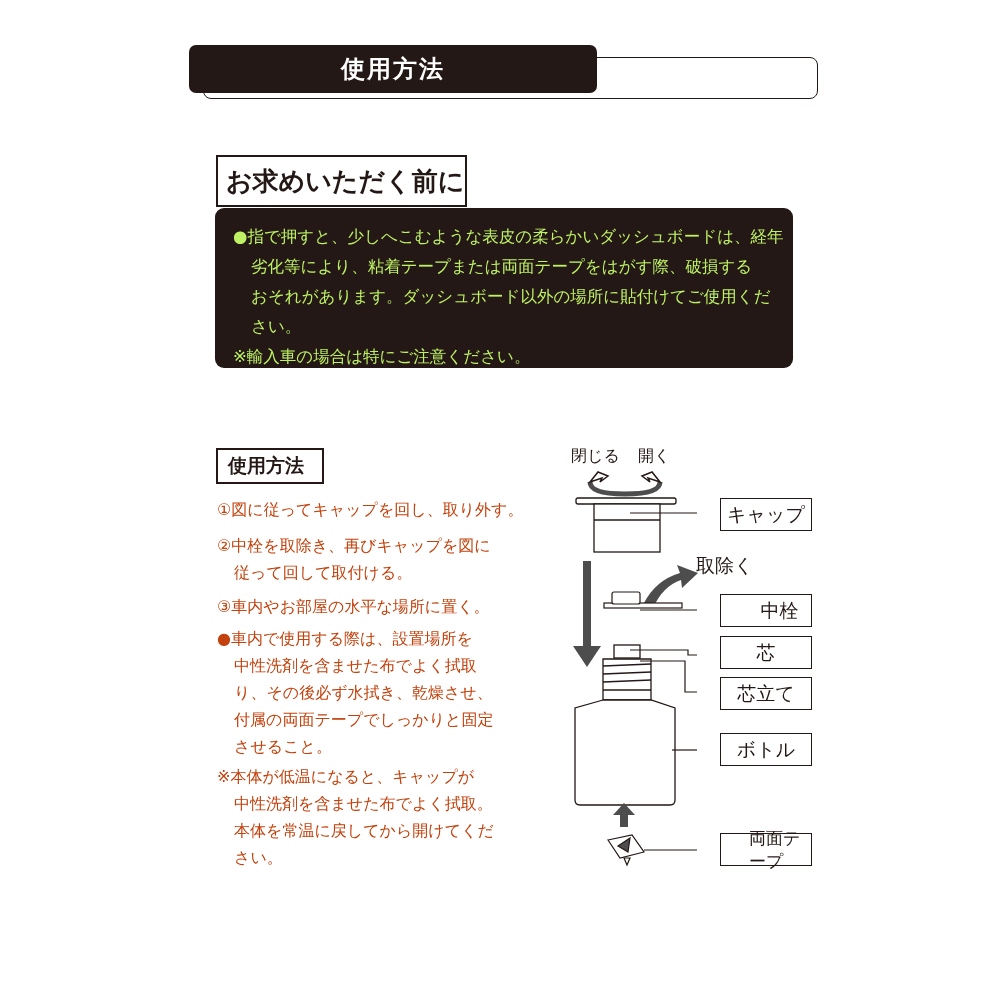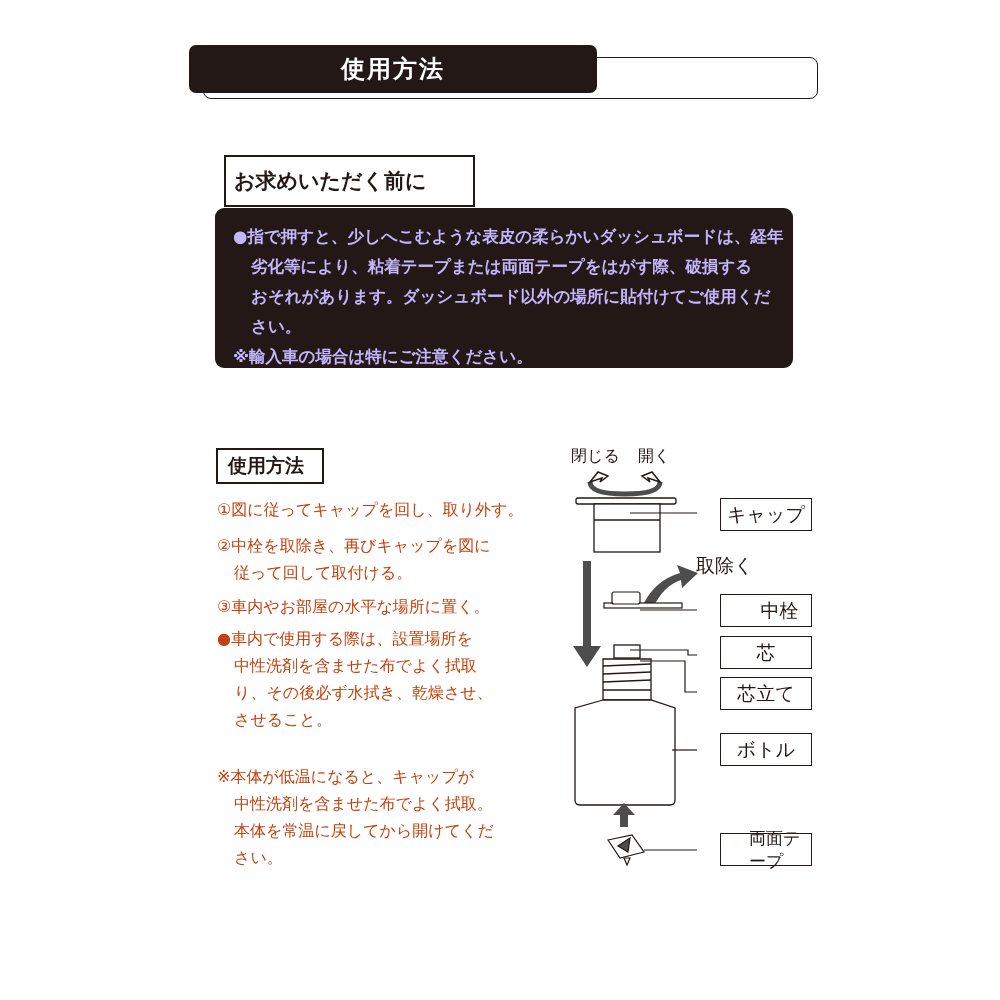--- a/index.html
+++ b/index.html
@@ -10,26 +10,26 @@
   
   .banner-outline { left:203px; top:57px; width:615px; height:42px; border:1.5px solid #231815;
                     border-radius:8px; box-sizing:border-box; }
   .banner { left:189px; top:45px; width:408px; height:48px; background:#231815; border-radius:7px;
             color:#fff; font-size:24px; font-weight:bold; display:flex; align-items:center;
             justify-content:center; letter-spacing:2px; }
 
   
   .boxhead { border:2.5px solid #231815; box-sizing:border-box; font-weight:bold; background:#fff;
              display:flex; align-items:center; padding-left:8px; }
-  .h1 { left:224px; top:155px; width:251px; height:52px; font-size:21px; }
+  .h1 { left:216px; top:155px; width:251px; height:52px; font-size:26px; }
   .h2 { left:216px; top:448px; width:108px; height:36px; font-size:19px; padding-left:10px; }
 
   
   .warn { left:215px; top:208px; width:578px; height:160px; background:#231815; border-radius:9px;
-          color:#c4b5fd; font-size:16.5px; font-weight:bold; box-sizing:border-box; padding:14px 16px 0 18px; line-height:30px; }
+          color:#bef264; font-size:16.5px; font-weight:normal; box-sizing:border-box; padding:14px 16px 0 18px; line-height:30px; }
   .warn .line { white-space:nowrap; }
   .warn .indent { padding-left:18px; }
 
   
   .inst { left:217px; font-size:16px; line-height:27px; white-space:nowrap; color:#c2410c; }
   .inst .indent { padding-left:17px; }
 
   
   .lbl { border:1.8px solid #231815; box-sizing:border-box; background:#fff; font-size:19px;
          display:flex; align-items:center; justify-content:center; height:33px; width:92px; left:720px; }
@@ -60,20 +60,21 @@
   <div>②中栓を取除き、再びキャップを図に</div>
   <div class="indent">従って回して取付ける。</div>
 </div>
 <div class="abs inst" style="top:593px;">
   <div>③車内やお部屋の水平な場所に置く。</div>
 </div>
 <div class="abs inst" style="top:625px;">
   <div>●車内で使用する際は、設置場所を</div>
   <div class="indent">中性洗剤を含ませた布でよく拭取</div>
   <div class="indent">り、その後必ず水拭き、乾燥させ、</div>
+  <div class="indent">付属の両面テープでしっかりと固定</div>
   <div class="indent">させること。</div>
 </div>
 <div class="abs inst" style="top:763px;">
   <div>※本体が低温になると、キャップが</div>
   <div class="indent">中性洗剤を含ませた布でよく拭取。</div>
   <div class="indent">本体を常温に戻してから開けてくだ</div>
   <div class="indent">さい。</div>
 </div>
 
 <div class="abs cap-text" style="left:571px; top:446px;">閉じる</div>

